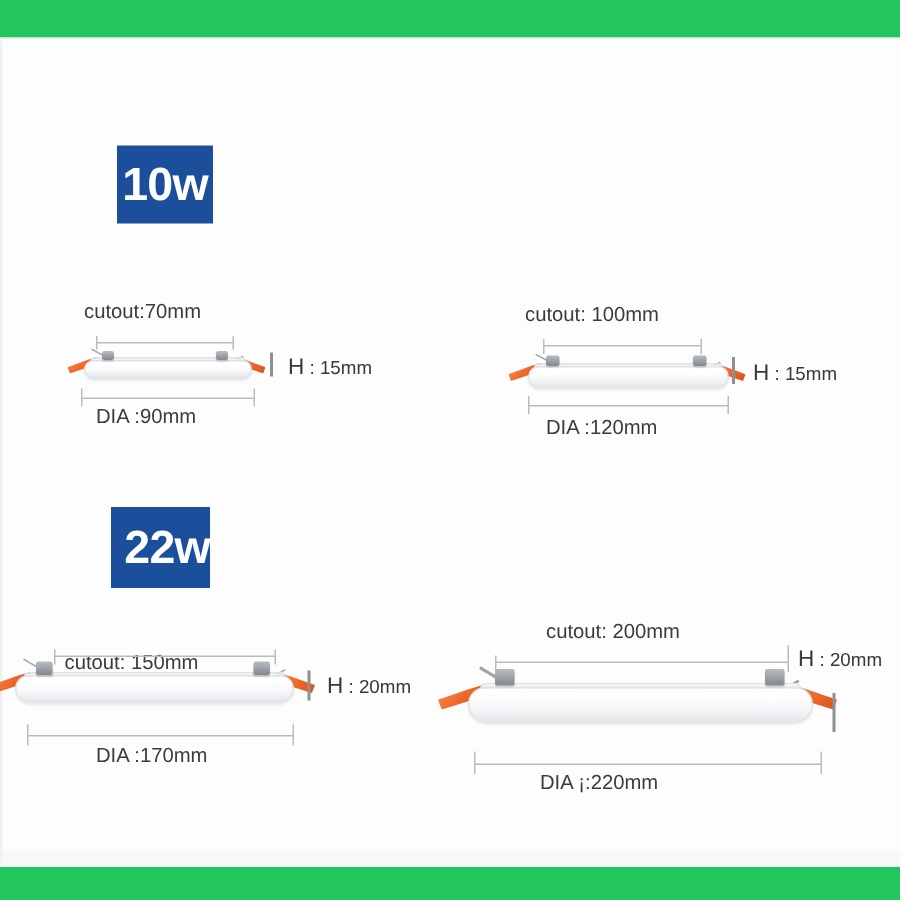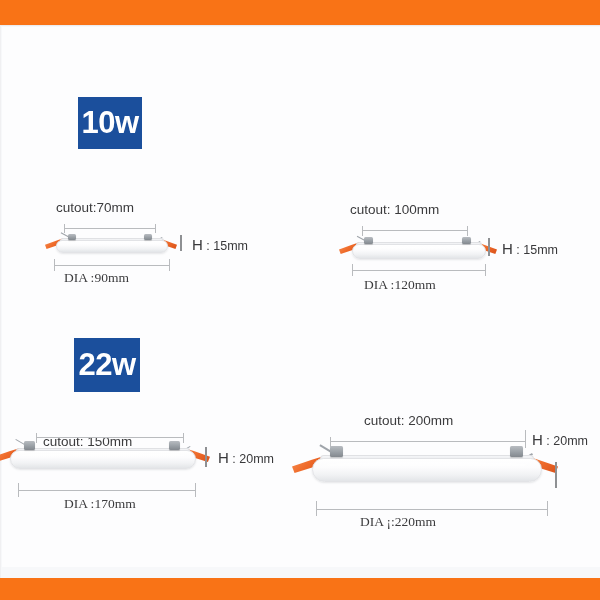--- a/index.html
+++ b/index.html
@@ -2,21 +2,21 @@
 <html><head>
 <meta charset="utf-8">
 <style>
   html,body{margin:0;padding:0;}
   body{
     width:600px;height:600px;
     background:#ffffff;
     font-family:"Liberation Sans","DejaVu Sans",sans-serif;
     overflow:hidden;
   }
-  #stage{position:relative;width:600px;height:600px;overflow:hidden;background:#f97316;}
+  #stage{position:relative;width:600px;height:600px;overflow:hidden;background:#22c55e;}
 
   
   .sheet{
     position:absolute;left:0;top:25px;width:600px;height:552px;
     background:#f7f8fa;
     border-top:1px solid #ececee;
     border-left:1px solid #f0f0f2;
   }
   .sheet-inner{
     position:absolute;left:1px;top:1px;width:598px;height:540px;
@@ -38,21 +38,21 @@
   }
   .badge span{display:block;transform:translateY(-1px);}
 
   
   .lbl{
     position:absolute;
     color:#3b3b3d;
     white-space:nowrap;
   }
   .lbl-cutout{font-size:13.5px;}
-  .lbl-dia{font-size:13.5px;font-family:Liberation Serif, serif;}
+  .lbl-dia{font-size:13.5px;}
   .lbl-h{font-size:12.5px;color:#39393b;}
   .lbl-h b{font-weight:normal;font-size:15px;}
 
   
   .dimline{position:absolute;height:1px;background:#b9bbbe;}
   .tick{position:absolute;width:1px;background:#b9bbbe;}
   .vtick{position:absolute;width:1.5px;background:#8e9093;}
 
   
   .fixture{position:absolute;}
@@ -173,21 +173,21 @@
     </div>
 
     <div class="dimline" style="left:52px;top:245px;width:134px;"></div>
     <div class="tick" style="left:52px;top:239px;height:12px;"></div>
     <div class="tick" style="left:185px;top:239px;height:12px;"></div>
     <div class="lbl lbl-dia" style="left:64px;top:252px;">DIA :120mm</div>
   </div>
 
   <div class="cell" style="left:0;top:300px;width:300px;height:280px;">
 
-    <div class="badge" style="left:74px;top:38px;width:66px;height:54px;font-size:31px;">
+    <div class="badge" style="left:74px;top:38px;width:66px;height:54px;font-size:31px;justify-content:flex-end;">
       <span>22w</span>
     </div>
 
     <div class="lbl lbl-cutout" style="left:43px;top:108px;margin-top:26px;">cutout: 150mm</div>
 
     <div class="dimline" style="left:36px;top:137px;width:148px;"></div>
     <div class="tick" style="left:36px;top:133px;height:10px;"></div>
     <div class="tick" style="left:183px;top:133px;height:10px;"></div>
 
     <div class="fixture" style="left:-8px;top:135px;width:220px;height:36px;">

